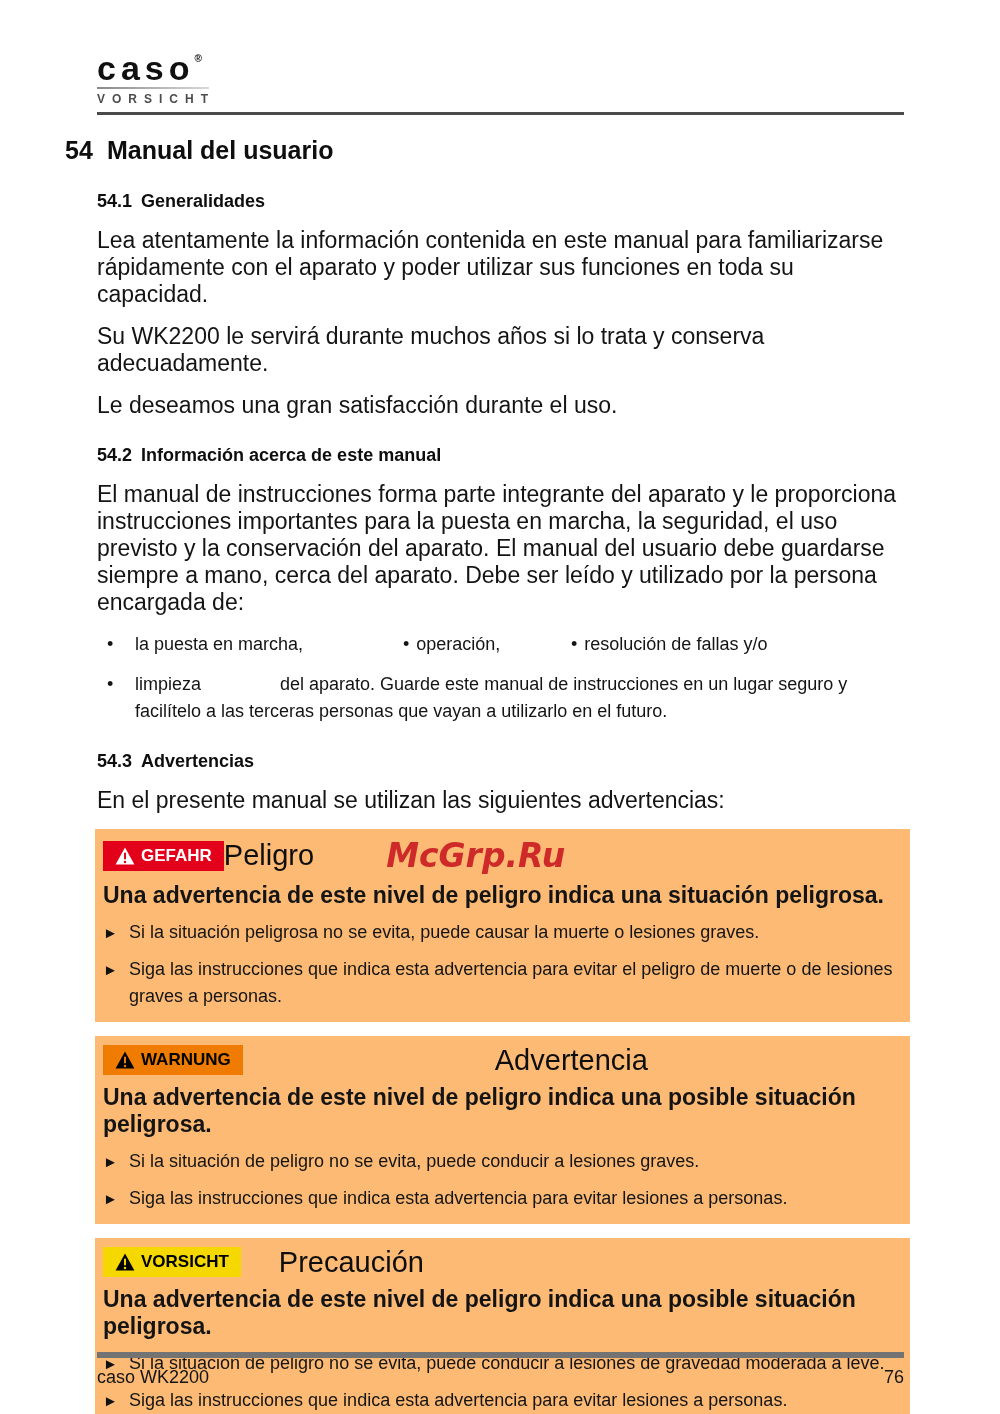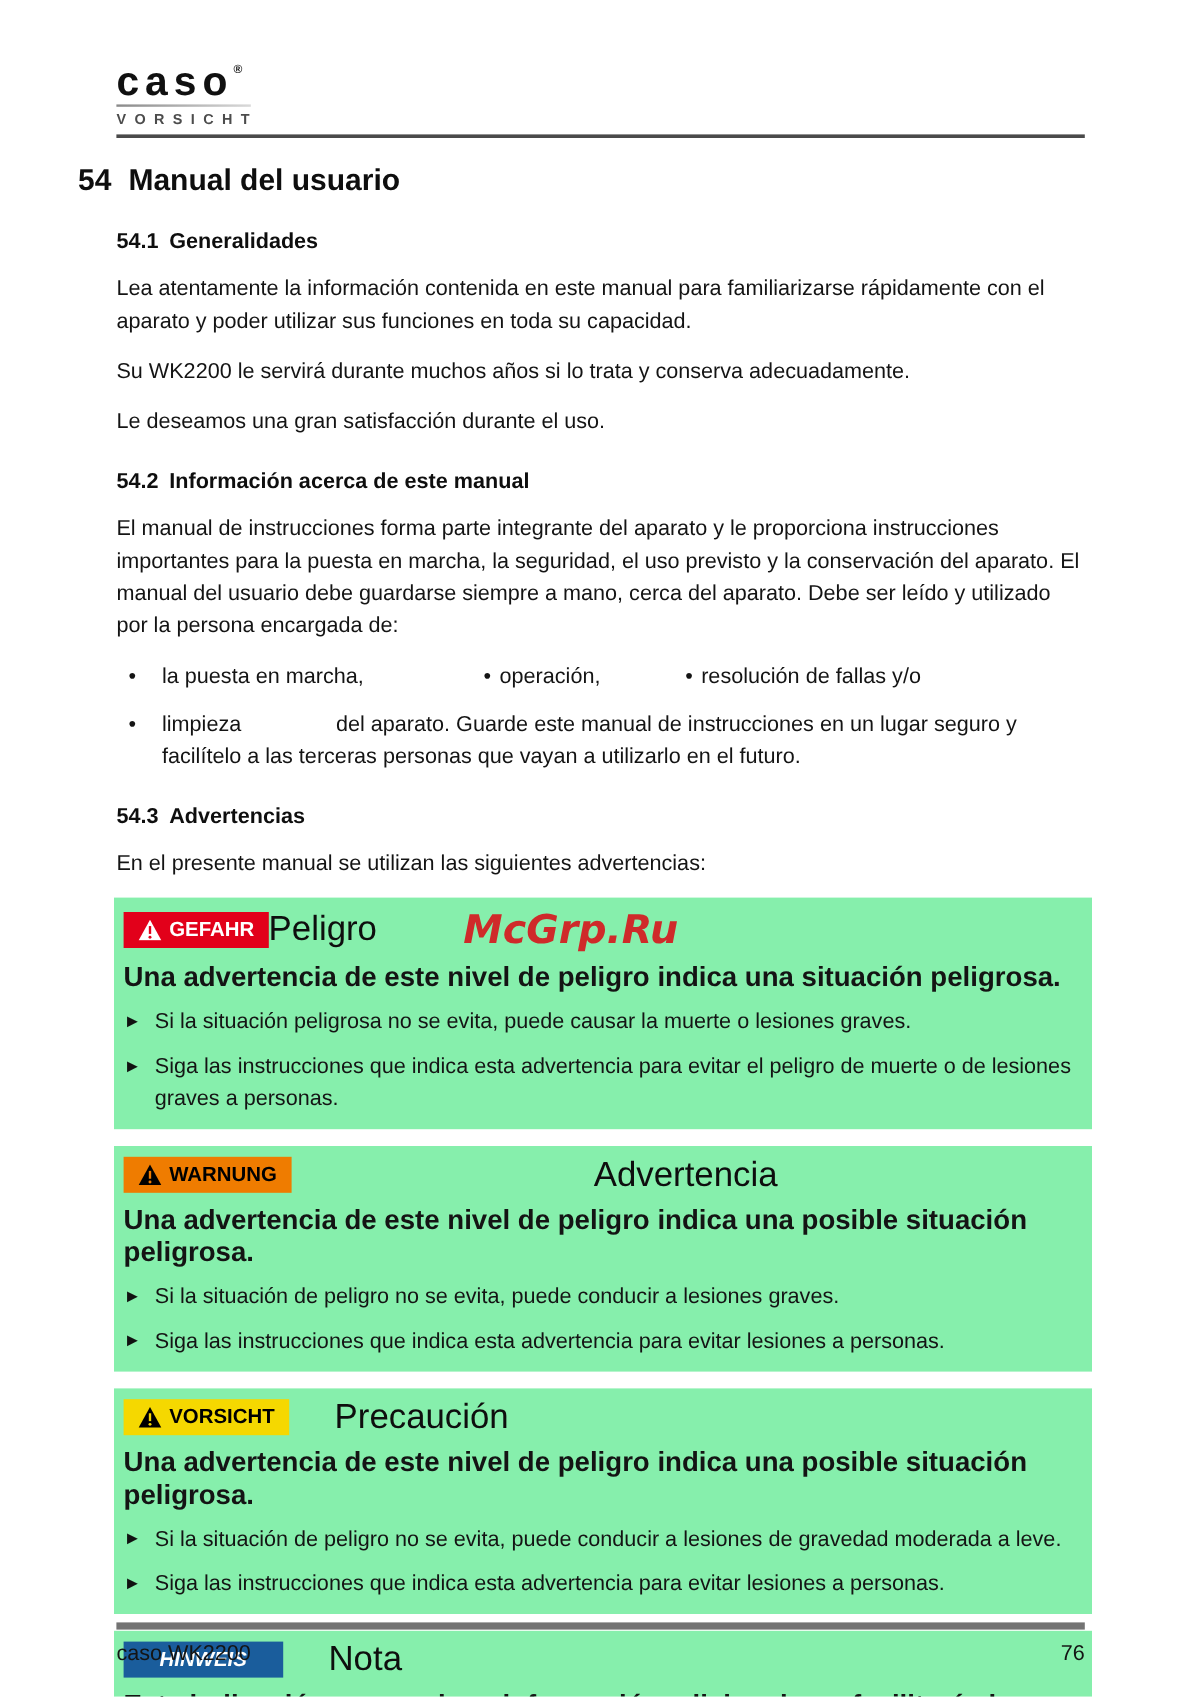--- a/index.html
+++ b/index.html
@@ -25,32 +25,32 @@
 
   .top-rule { border:none; border-top:3px solid #4a4a4a; margin-top:6px; }
 
   
   .h1 { display:flex; margin:21px 0 0 -32px; font-size:25px; font-weight:bold; color:#0e0e0e;align-items:flex-end; }
   .h1 .num { width:42px; }
   .h2 { display:flex; margin:26px 0 13px 0; font-size:18px; font-weight:bold; color:#0e0e0e; }
   .h2 .num { margin-right:9px; }
 
   
-  p.body-text { font-size:18px; line-height:27px; margin:15px 0; }
+  p.body-text { font-size:23px; line-height:27px; margin:15px 0; }
 
   .bullet-row { display:flex; font-size:18px; line-height:27px; margin:13px 0; }
   .bullet-marker { width:38px; padding-left:10px; flex:none; }
   .bullet-body { flex:1; }
   .col-a { display:inline-block; width:268px; }
   .col-b { display:inline-block; width:168px; }
   .col-limpieza { display:inline-block; width:145px; }
   .inline-bullet { margin-right:7px; }
 
   
-  .wbox { background:#86efac; width:815px; margin:14px 0 14px -2px; padding:7px 10px 12px 8px; }
+  .wbox { background:#fdba74; width:815px; margin:14px 0 14px -2px; padding:7px 10px 12px 8px; }
   .wbox-header { display:flex; align-items:center; min-height:34px; }
   .badge { display:inline-flex; align-items:center; justify-content:center; gap:6px;
     height:30px; padding:0 12px; font-size:17px; font-weight:bold; flex:none; }
   .badge svg { display:block; }
   .danger  .badge { background:#e2001a; color:#ffffff; }
   .warning .badge { background:#ef7c00; color:#000000; }
   .caution .badge { background:#f5d800; color:#000000; }
   .note    .badge { background:#1a5d9c; color:#ffffff; font-style:italic; padding:0 30px; }
   .wbox-title { font-size:29px; color:#0e0e0e; white-space:nowrap; }
   .caution .wbox-title, .note .wbox-title { margin-left:38px; }

